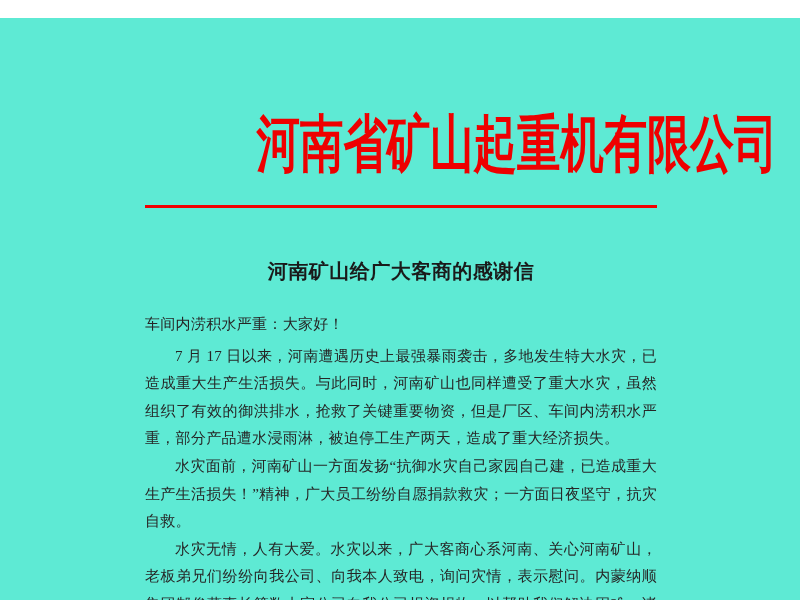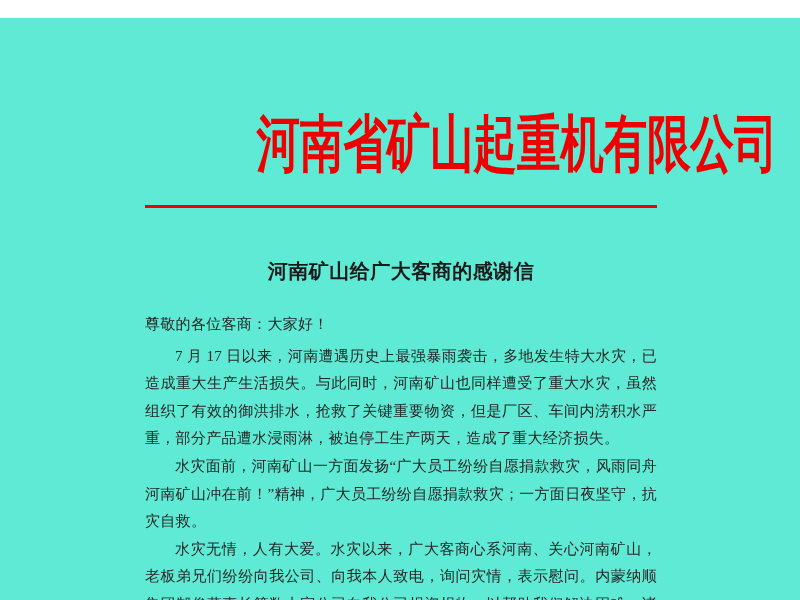--- a/index.html
+++ b/index.html
@@ -90,20 +90,20 @@
 
     <div class="letterhead">
       <span class="letterhead-inner">河南省矿山起重机有限公司</span>
     </div>
 
     <div class="letterhead-rule"></div>
 
     <div class="doc-title">河南矿山给广大客商的感谢信</div>
 
     <div class="doc-body">
-      <p class="salutation">尊敬的各位客商：大家好！</p>
+      <p class="salutation">车间内涝积水严重：大家好！</p>
       <p class="indent">7 月 17 日以来，河南遭遇历史上最强暴雨袭击，多地发生特大水灾，已造成重大生产生活损失。与此同时，河南矿山也同样遭受了重大水灾，虽然组织了有效的御洪排水，抢救了关键重要物资，但是厂区、车间内涝积水严重，部分产品遭水浸雨淋，被迫停工生产两天，造成了重大经济损失。</p>
-      <p class="indent">水灾面前，河南矿山一方面发扬“广大员工纷纷自愿捐款救灾，风雨同舟河南矿山冲在前！”精神，广大员工纷纷自愿捐款救灾；一方面日夜坚守，抗灾自救。</p>
+      <p class="indent">水灾面前，河南矿山一方面发扬“抗御水灾自己家园自己建，已造成重大生产生活损失！”精神，广大员工纷纷自愿捐款救灾；一方面日夜坚守，抗灾自救。</p>
       <p class="indent">水灾无情，人有大爱。水灾以来，广大客商心系河南、关心河南矿山，老板弟兄们纷纷向我公司、向我本人致电，询问灾情，表示慰问。内蒙纳顺集团郜俊董事长等数十家公司向我公司捐资捐物，以帮助我们解决困难。诸君的大爱之义比合作之情更加珍贵，令我敬佩和感动，再次向大家深致敬意和感谢！</p>
     </div>
 
   </div>
 </div>
 
 </body></html>

